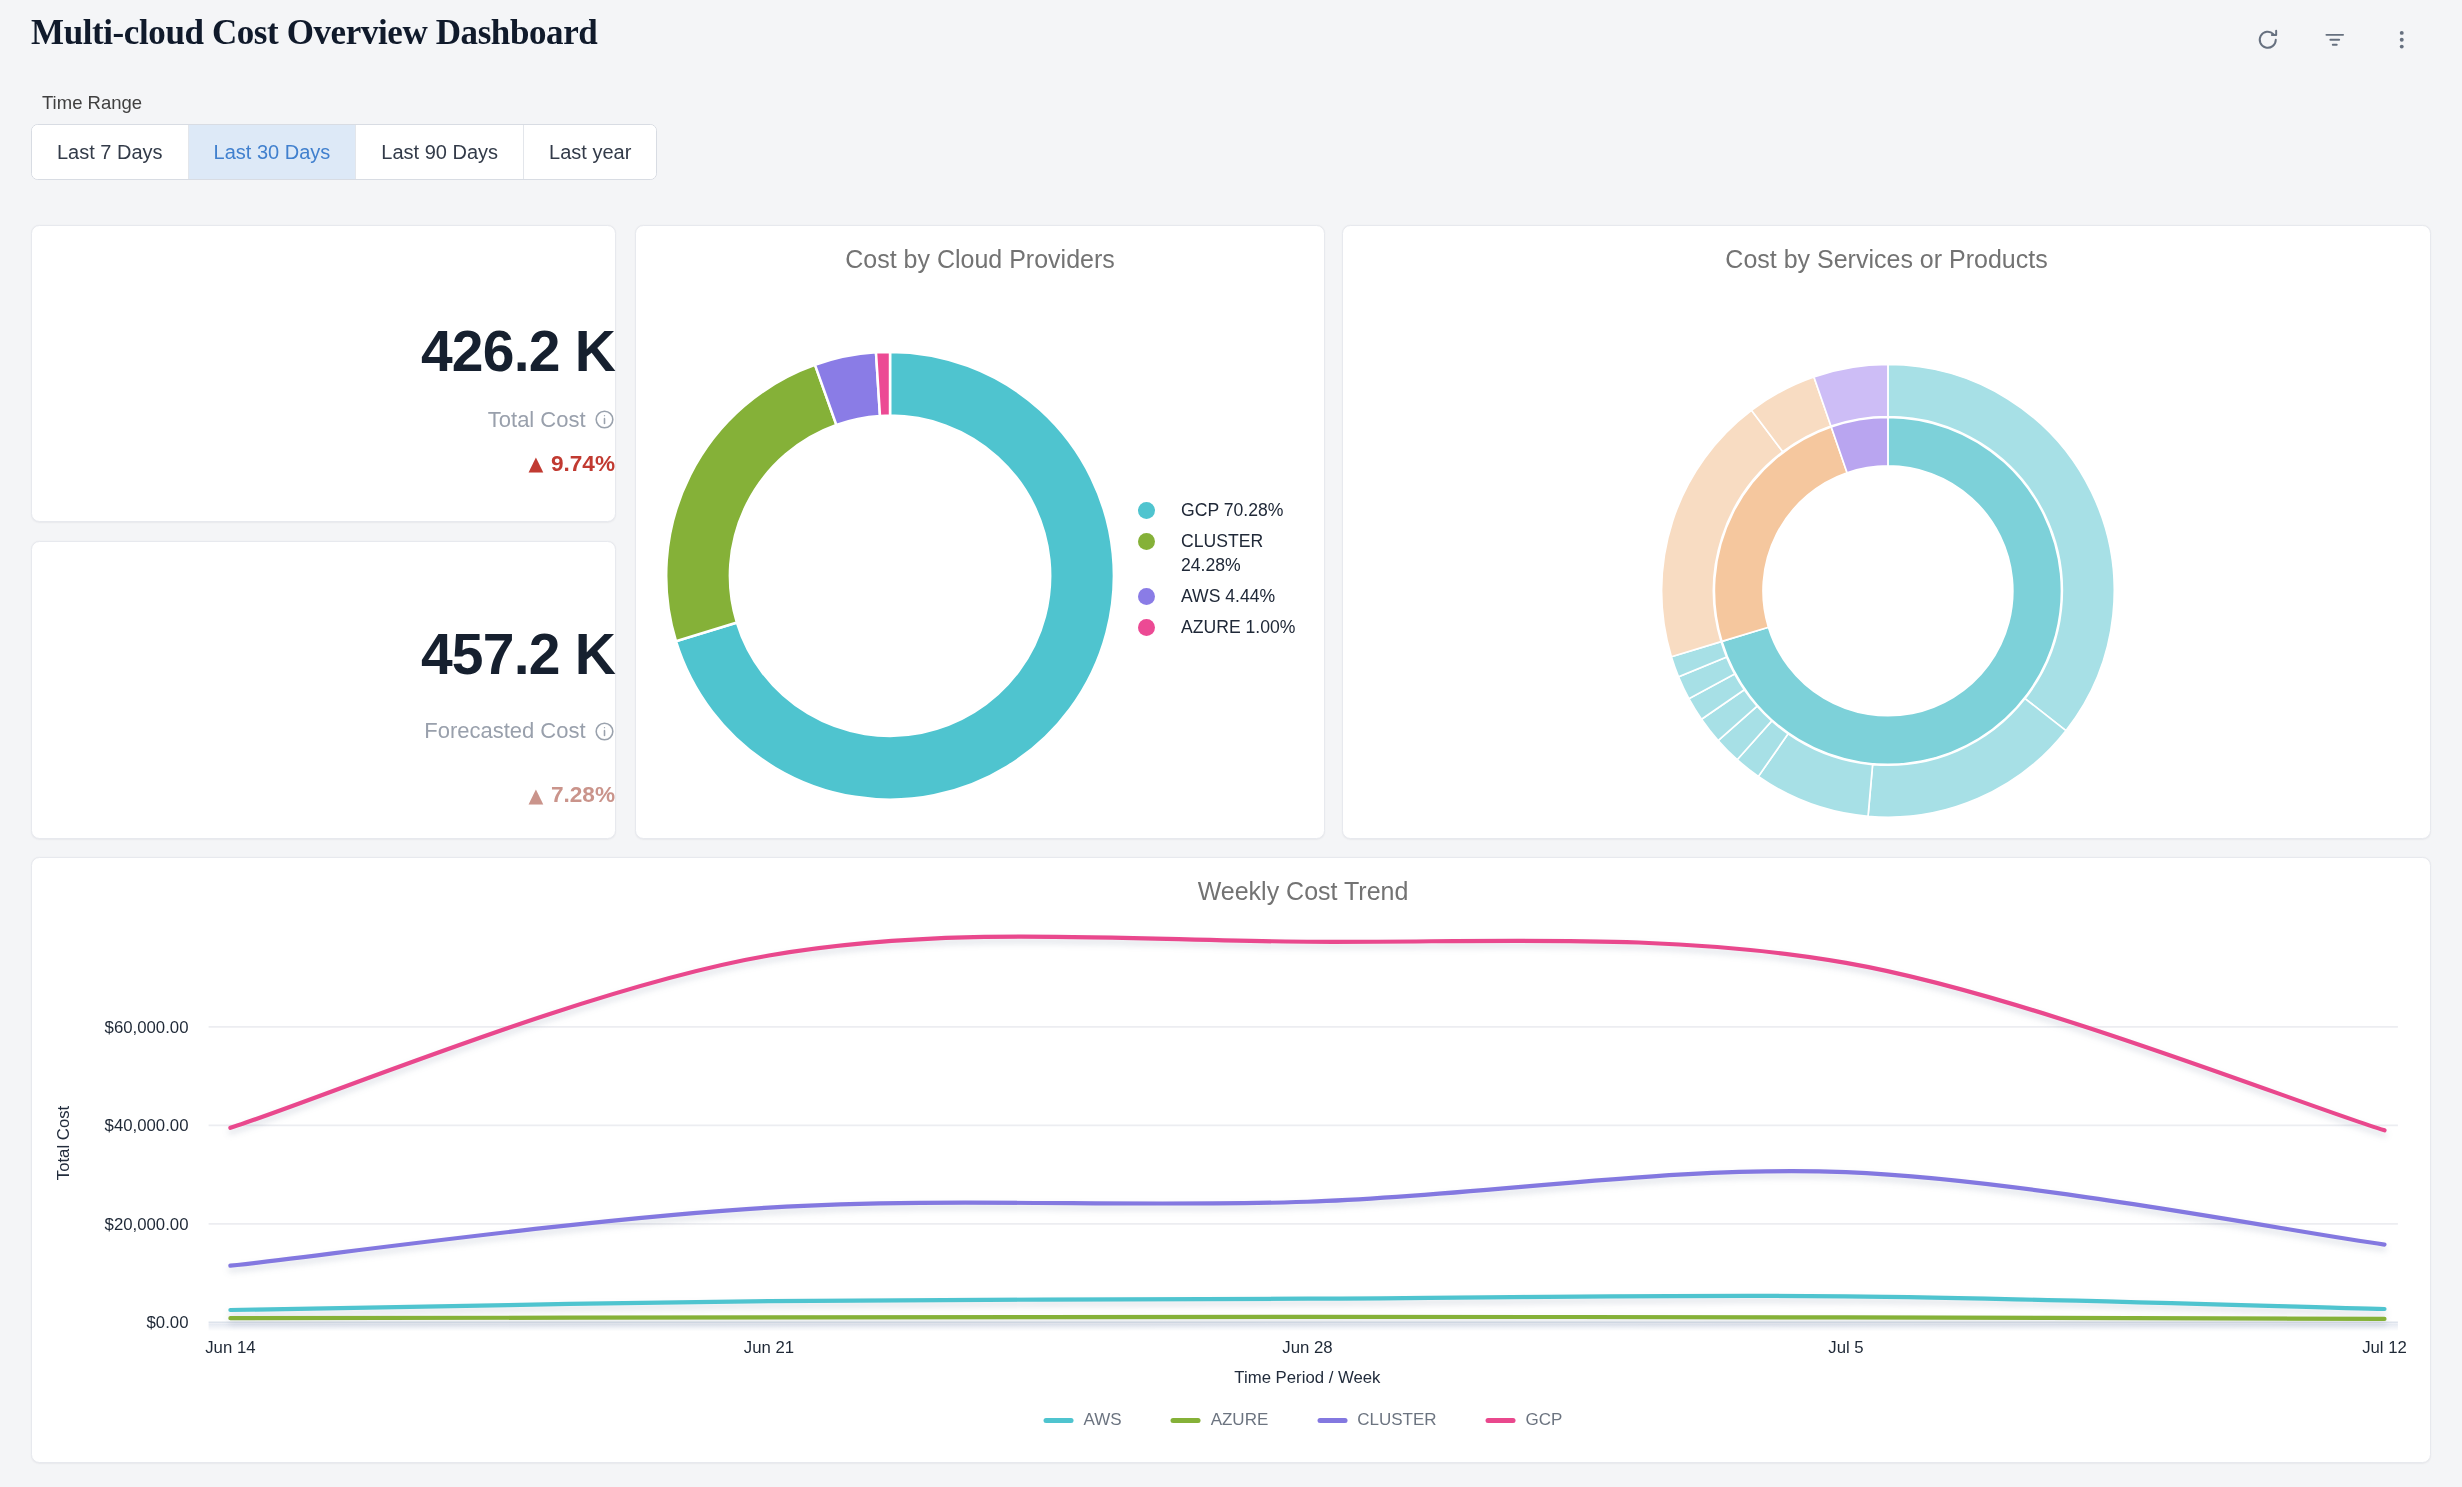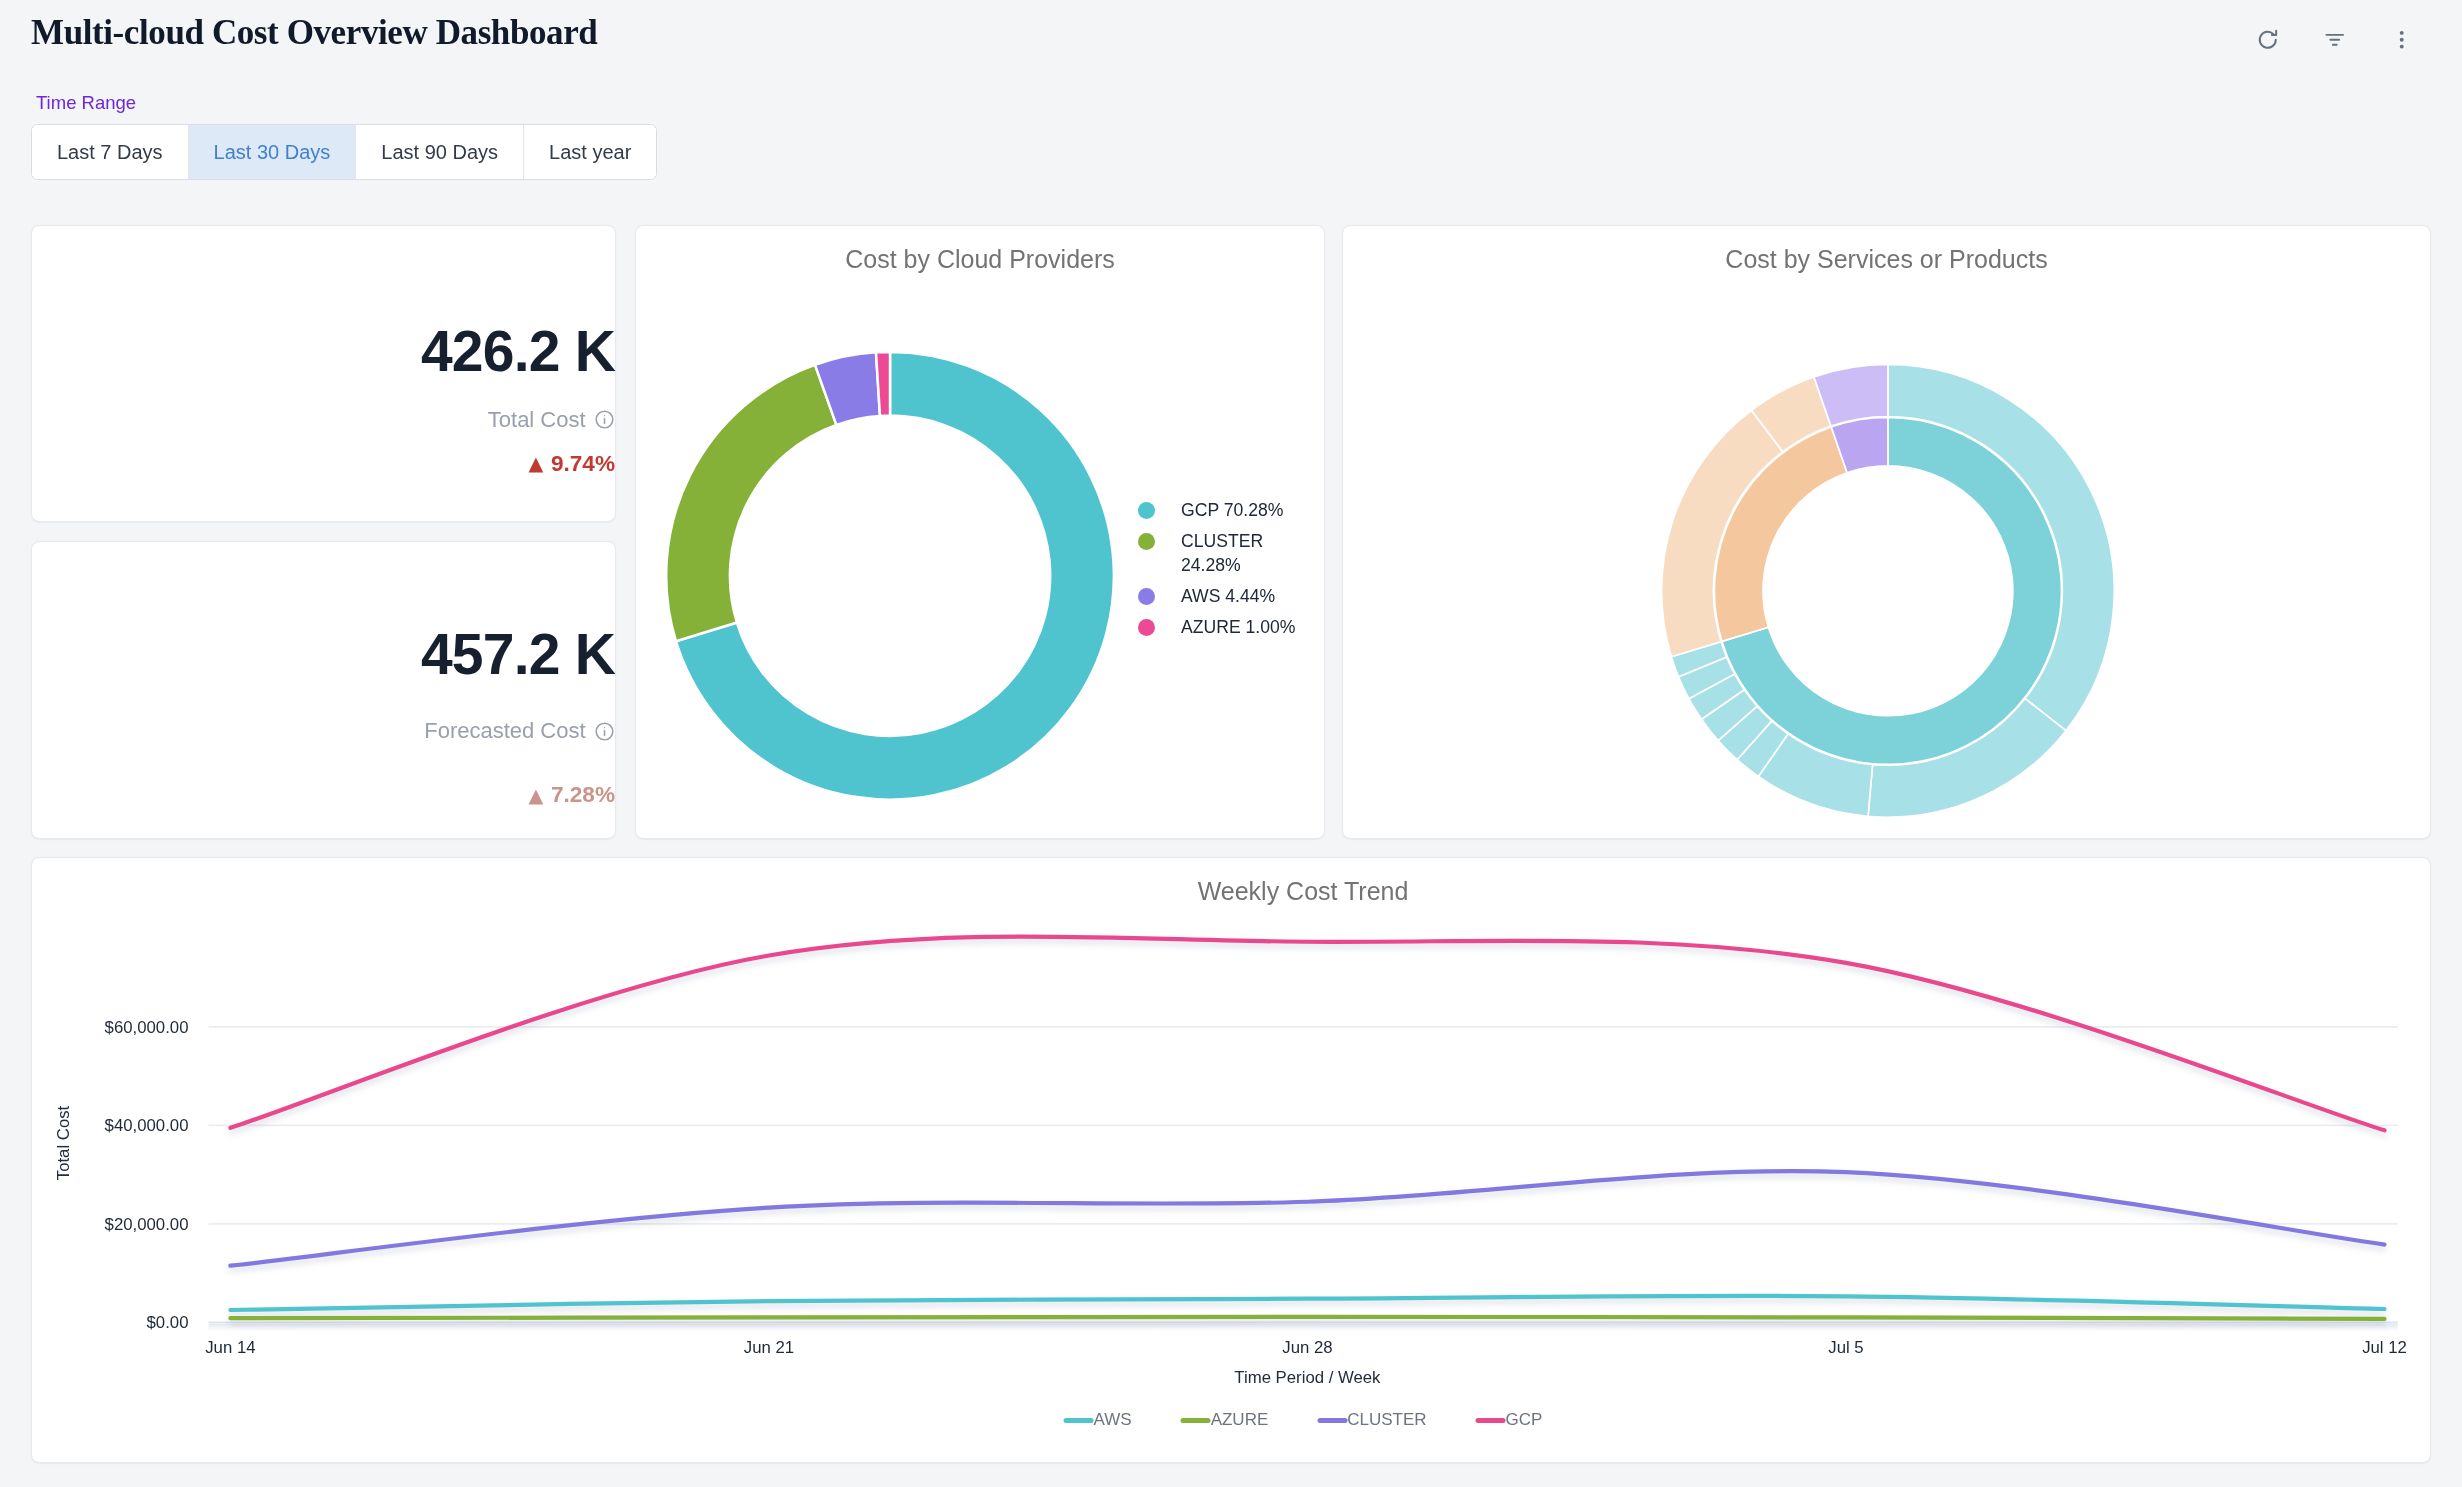--- a/index.html
+++ b/index.html
@@ -9,21 +9,21 @@
   
   .page-title{position:absolute;left:31px;top:13.4px;margin:0;font-size:35px;font-weight:700;
               color:#101a2b;letter-spacing:-0.4px;font-family:Liberation Serif, serif;}
   .header-actions{position:absolute;left:2249px;top:21px;display:flex;gap:30px;}
   .icon-btn{width:37px;height:37px;background:none;border:none;padding:0;cursor:pointer;
             display:flex;align-items:center;justify-content:center;}
   .icon-btn svg{width:23.5px;height:23.5px;stroke:#66707f;fill:none;stroke-width:2;
                 stroke-linecap:round;stroke-linejoin:round;}
 
   
-  .tr-label{position:absolute;left:36px;top:92px;font-size:18.5px;color:#6d28d9;}
+  .tr-label{position:absolute;left:42px;top:92px;font-size:18.5px;color:#404040;}
   .btn-group{position:absolute;left:31px;top:124px;display:inline-flex;background:#fff;
              border:0.8px solid #d8dce3;border-radius:6.7px;overflow:hidden;}
   .tr-btn{font-family:"Liberation Sans","DejaVu Sans",sans-serif;font-size:20px;height:54px;
           line-height:54px;padding:0 25px;background:#fff;border:none;border-left:0.8px solid #e3e6eb;
           color:#333b49;cursor:pointer;white-space:nowrap;}
   .tr-btn:first-child{border-left:none;}
   .tr-btn.selected{background:#dde9f7;color:#4180ce;}
 
   
   .card{position:absolute;background:#fff;border:0.8px solid #e7e9ee;border-radius:8.4px;
@@ -54,21 +54,21 @@
   
   .donut-legend{position:absolute;left:502px;top:273px;width:159px;display:flex;
                 flex-direction:column;gap:7.5px;}
   .lg-item{display:flex;align-items:flex-start;gap:26px;cursor:pointer;}
   .lg-dot{width:17px;height:17px;border-radius:50%;flex-shrink:0;margin-top:3.4px;}
   .lg-text{font-size:17.6px;line-height:23.5px;color:#202938;}
 
   
   .line-legend{position:absolute;left:1271px;top:552px;transform:translateX(-50%);
                display:flex;align-items:center;gap:49px;}
-  .ll-item{display:flex;align-items:center;cursor:pointer;}
+  .ll-item{display:flex;align-items:center;gap:10px;cursor:pointer;}
   .ll-swatch{width:30px;height:5px;border-radius:2.5px;}
   .ll-text{font-size:17px;color:#6c7480;}
 
   .series-line{filter:drop-shadow(0 5px 4px rgba(50,70,110,.18));}
   text{font-family:"Liberation Sans","DejaVu Sans",sans-serif;}
 </style>
 </head>
 <body>
 
 <div class="canvas">

